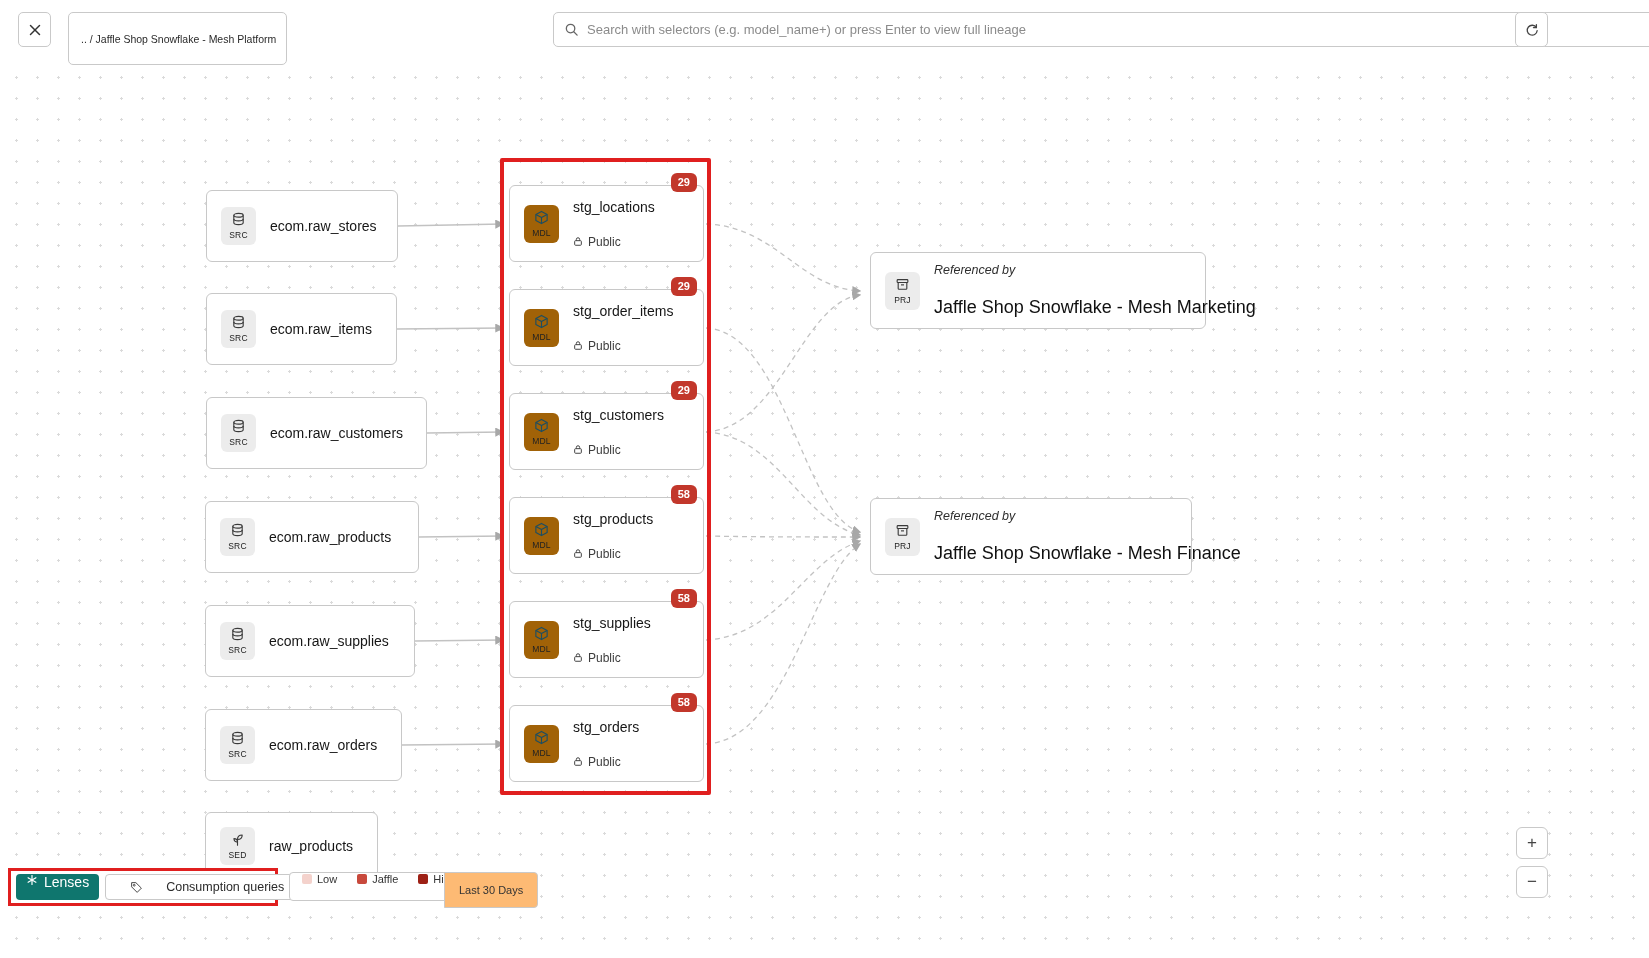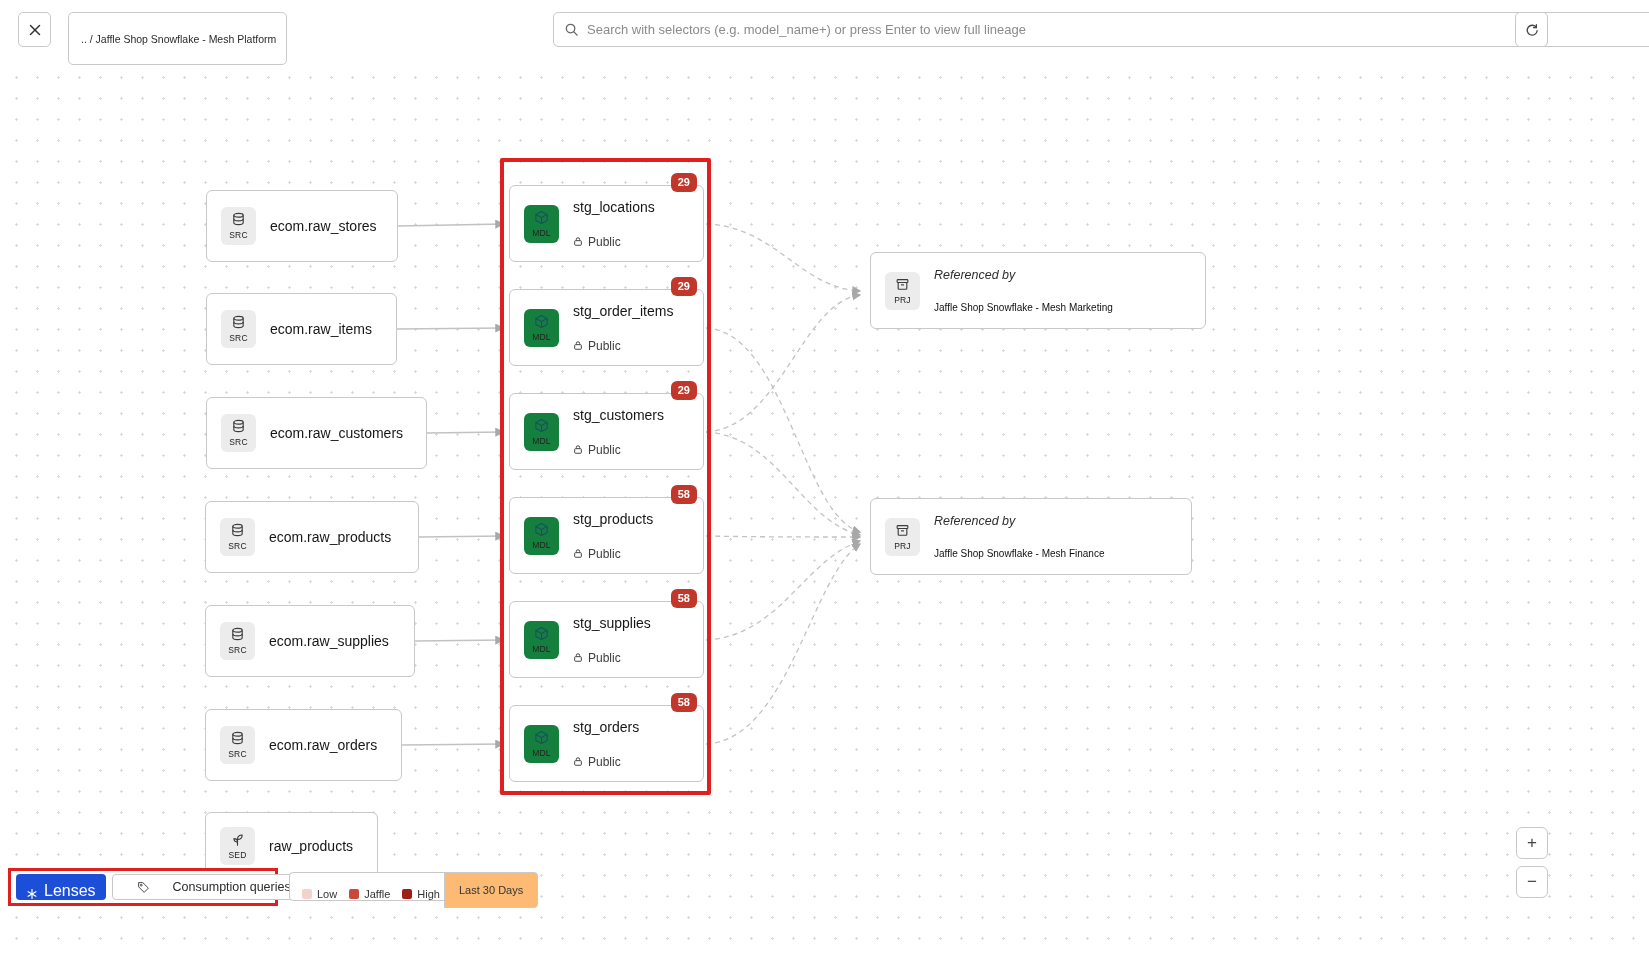--- a/index.html
+++ b/index.html
@@ -45,61 +45,61 @@
   
   .node {
     position: absolute; background: #fff; border: 1px solid #c8c8c8; border-radius: 6px;
     display: flex; align-items: center; gap: 14px; padding: 0 14px; z-index: 3; cursor: pointer;
   }
   .icon-box {
     width: 35px; height: 38px; border-radius: 6px; flex-shrink: 0;
     display: flex; flex-direction: column; align-items: center; justify-content: center; gap: 3px;
   }
   .icon-box.gray { background: #ececec; }
-  .icon-box.blue { background: #15803d; }
+  .icon-box.blue { background: #a16207; }
   .icon-label { font-size: 8.5px; color: #222; letter-spacing: .2px; }
   .node-label { font-size: 14px; color: #161616; white-space: nowrap; }
   .node-col { display: flex; flex-direction: column; gap: 20px; }
   .access-row { display: flex; align-items: center; gap: 5px; font-size: 12px; color: #3d3d3d; }
   .count-badge {
     position: absolute; top: -13px; right: 6px;
     background: #c2372b; color: #fff; font-size: 11px; font-weight: bold;
     padding: 4px 7px; border-radius: 6px; line-height: 1; z-index: 4;
   }
   .ref-title { font-size: 12.5px; color: #2e2e2e; font-style: italic; }
-  .ref-label { font-size: 10px; color: #101010; white-space: nowrap; }
+  .ref-label { font-size: 18px; color: #101010; white-space: nowrap; }
   
   .highlight-box {
     position: absolute; border: 4px solid #e01f1f; border-radius: 2px;
     z-index: 6; pointer-events: none; background: transparent;
   }
   .stg-highlight { left: 500px; top: 158px; width: 211px; height: 637px; }
   
   .edges { position: absolute; left: 0; top: 0; width: 1649px; height: 958px; z-index: 1; pointer-events: none; }
   
   .lens-toolbar {
     position: absolute; left: 8px; top: 868px; width: 270px; height: 38px;
     border: 3px solid #e01f1f; background: #fff; z-index: 10;
     display: flex; align-items: center; gap: 6px; padding: 0 5px;
   }
   .lenses-btn {
-    height: 26px; background: #1d4ed8; color: #fff; border: none; border-radius: 4px;
-    display: flex; align-items: flex-end; gap: 6px; padding: 0 10px;
-    font-size: 16px; font-family: "Liberation Sans", sans-serif; cursor: pointer;
+    height: 26px; background: #0f766e; color: #fff; border: none; border-radius: 4px;
+    display: flex; align-items: flex-start; gap: 6px; padding: 0 10px;
+    font-size: 14px; font-family: "Liberation Sans", sans-serif; cursor: pointer;
   }
   .lens-select {
     height: 26px; background: #fff; border: 1px solid #c9c9c9; border-radius: 4px;
     display: flex; align-items: center; gap: 23px; padding: 0 24px;
     font-size: 12.5px; color: #2b2b2b; cursor: pointer; white-space: nowrap;
   }
   
   .legend-box {
     position: absolute; left: 289px; top: 872px; height: 29px; z-index: 10;
     background: #fff; border: 1px solid #c9c9c9; border-radius: 4px 0 0 4px;
-    display: flex; align-items: flex-end; gap: 12px; padding: 0 12px;
+    display: flex; align-items: flex-start; gap: 20px; padding: 0 12px;
   }
   .legend-item { display: flex; align-items: center; gap: 5px; font-size: 11px; color: #333; }
   .swatch { width: 10px; height: 10px; border-radius: 2px; display: inline-block; }
   .swatch-low { background: #f4d2cc; }
   .swatch-medium { background: #c8493c; }
   .swatch-high { background: #9d2015; }
   .range-box {
     position: absolute; left: 444px; top: 872px; height: 36px; z-index: 10;
     background: #fdba74; border: 1px solid #c9c9c9; border-radius: 0 4px 4px 0;
     display: flex; align-items: center; padding: 0 14px; font-size: 11px; color: #333;

